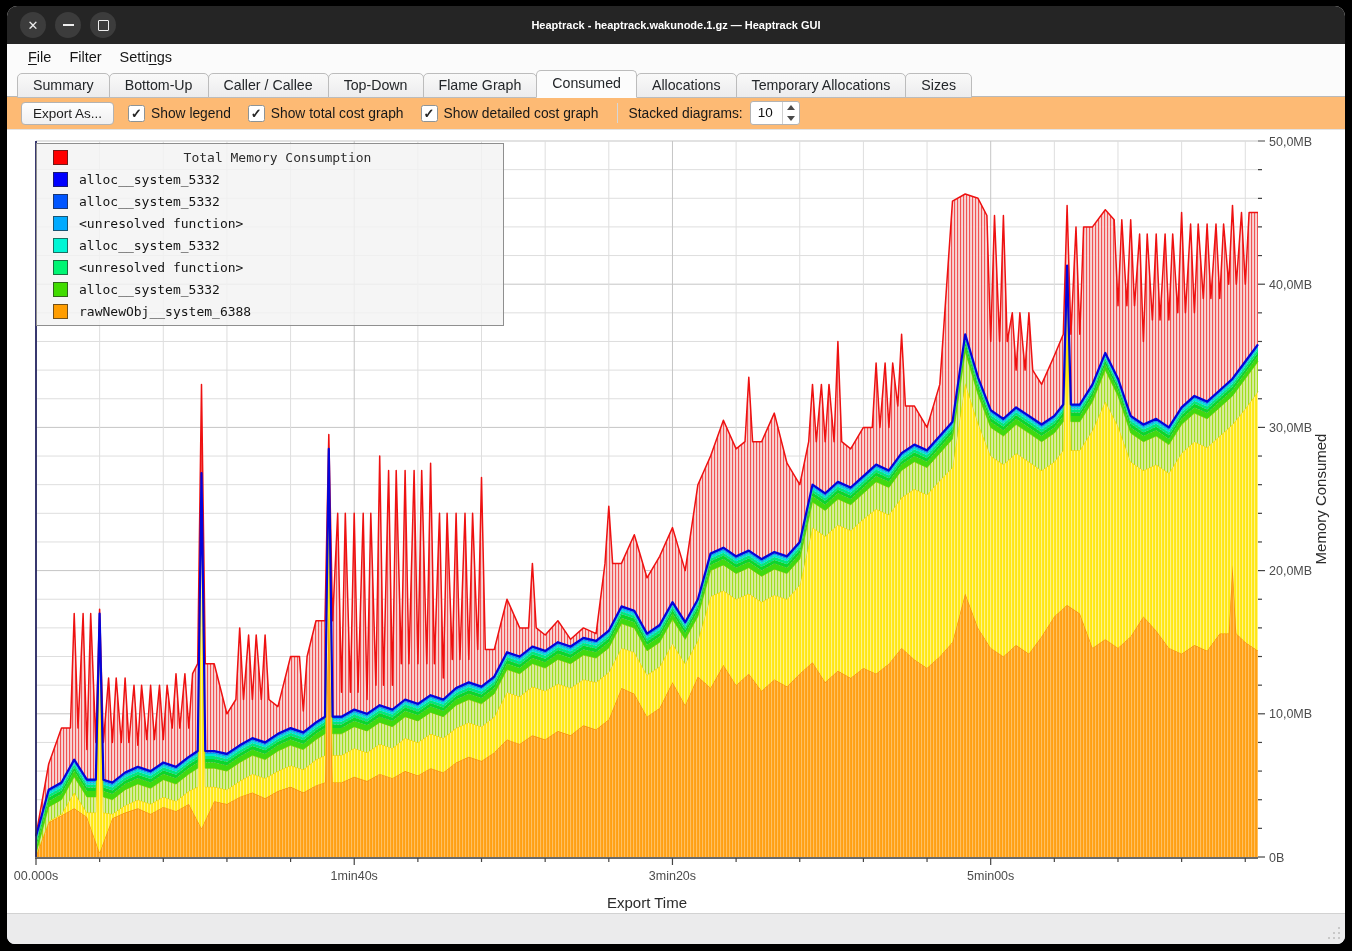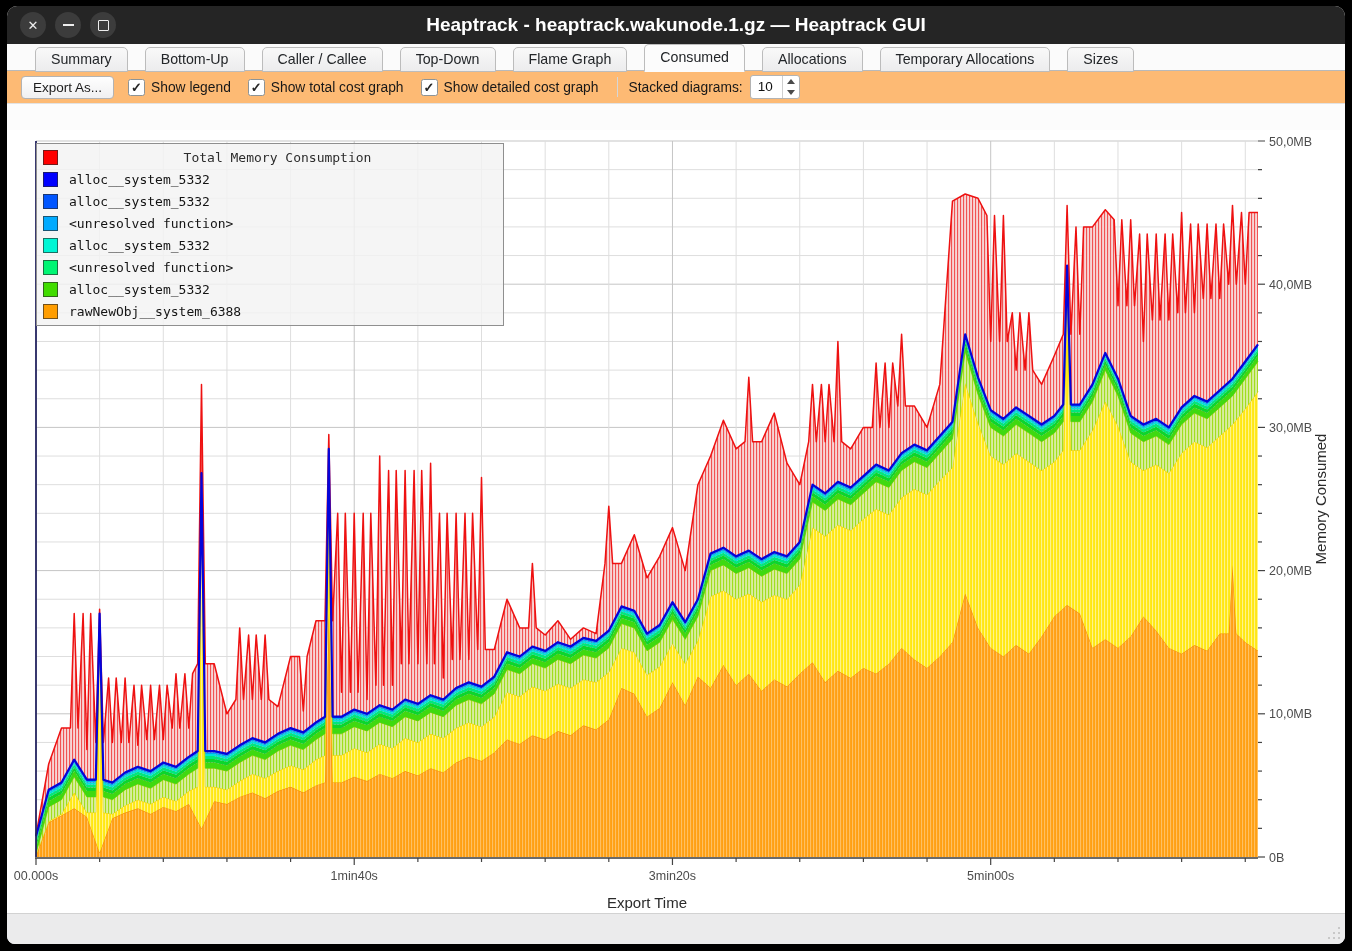--- a/index.html
+++ b/index.html
@@ -9,41 +9,40 @@
     -webkit-font-smoothing:antialiased;
   }
   .window{
     position:absolute;left:7px;top:6px;width:1338px;height:938px;
     background:#fcfcfc;border-radius:10px 10px 8px 8px;overflow:hidden;
   }
   
   .titlebar{position:relative;height:38px;background:#252525;}
   .titlebar .title{
     position:absolute;left:0;right:0;top:0;height:38px;line-height:38px;
-    text-align:center;color:#ffffff;font-size:19px;font-weight:bold;
+    text-align:center;color:#ffffff;font-size:11px;font-weight:bold;
   }
   .winbtns{position:absolute;left:13px;top:6px;display:flex;gap:9px;}
   .winbtn{width:26px;height:26px;border-radius:50%;background:#3c3c3c;
     display:flex;align-items:center;justify-content:center;color:#ededed;}
   .winbtn .x{font-size:13px;line-height:13px;}
   .winbtn .min{display:block;width:11px;height:2px;background:#ededed;}
   .winbtn .max{display:block;width:9px;height:9px;border:1.5px solid #ededed;border-radius:1px;}
   
   .menubar{height:26px;background:#fbfbfb;display:flex;align-items:center;padding-left:12px;}
   .menu-item{font-size:14.5px;color:#161616;padding:2px 9px;}
   .menu-item u{text-decoration:underline;text-underline-offset:2px;}
   
   .tabbar{height:27px;background:#fbfbfb;position:relative;padding-left:10px;box-sizing:border-box;}
   .tabbar .baseline{position:absolute;left:0;right:0;bottom:0;height:1px;background:#b9b9b9;}
   .tab{
     display:inline-block;position:relative;margin-right:-1px;height:23px;line-height:23px;
     padding:0 15px;font-size:14.2px;color:#232629;vertical-align:bottom;margin-top:3px;
     border:1px solid #bcbcbc;border-radius:5px 5px 0 0;
     background:linear-gradient(#f9f9f9,#ececed);
-    margin-left:18px;
   }
   .tab.active{
     background:#fcfcfc;height:26px;line-height:25px;margin-top:0;z-index:3;
     border-bottom:1px solid #fcfcfc;
   }
   
   .toolbar{height:33px;background:#fdba74;display:flex;align-items:center;padding-left:14px;border-bottom:1px solid #e3e3e3;box-sizing:border-box;}
   .btn{
     font-size:13.5px;color:#1c1c1c;padding:3px 11px;border:1px solid #b3b3b3;border-radius:4px;
     background:linear-gradient(#fefefe,#f0f0f1);margin-right:14px;
@@ -68,21 +67,21 @@
     position:absolute;left:1190px;top:359px;width:250px;height:20px;
     transform:rotate(-90deg);text-align:center;font-size:15px;color:#2b2b2b;
   }
   
   .legend{
     position:absolute;left:29px;top:13px;width:468px;
     background:rgba(243,243,243,0.82);border:1px solid #8f8f8f;box-sizing:border-box;
     font-family:"DejaVu Sans Mono", monospace;font-size:13px;color:#141414;
     padding:2px 0 3px 0;
   }
-  .legend-row{display:flex;align-items:center;height:22px;padding:0 6px;}
+  .legend-row{display:flex;align-items:center;height:22px;padding:0 16px;}
   .legend-swatch{width:15px;height:15px;border:1px solid rgba(40,40,40,0.65);box-sizing:border-box;flex:0 0 15px;}
   .legend-label{margin-left:11px;white-space:pre;}
   .legend-row.title-row .legend-label{flex:1;text-align:center;margin-left:0;color:#2d2d2d;}
   
   .statusbar{position:absolute;left:0;top:907px;width:1338px;height:31px;background:#ebebec;border-top:1px solid #d2d2d2;box-sizing:border-box;}
   .grip{position:absolute;right:5px;bottom:5px;width:14px;height:14px;}
   .grip i{position:absolute;width:2px;height:2px;background:#bdbdbd;border-radius:50%;}
 </style>
 </head>
 <body>
@@ -97,20 +96,25 @@
       <span class="winbtn">
           <span class="min"></span>
         </span>
       <span class="winbtn">
           <span class="max"></span>
         </span>
     </div>
     <div class="title">Heaptrack - heaptrack.wakunode.1.gz — Heaptrack GUI</div>
   </div>
 
+  <div class="menubar" id="menubar">
+      <span class="menu-item"><u>F</u>ile</span>
+      <span class="menu-item">Filter</span>
+      <span class="menu-item">Setti<u>n</u>gs</span>
+    </div>
 
   <div class="tabbar" id="tabbar">
     <span class="baseline"></span>
   <span class="tab">Summary</span><span class="tab">Bottom-Up</span><span class="tab">Caller / Callee</span><span class="tab">Top-Down</span><span class="tab">Flame Graph</span><span class="tab active">Consumed</span><span class="tab">Allocations</span><span class="tab">Temporary Allocations</span><span class="tab">Sizes</span></div>
 
   <div class="toolbar">
     <button class="btn">Export As...</button>
     <span id="toolbar-checks" style="display:flex;align-items:center;">
         <span class="check-group">
           <span class="checkbox">✓</span>

